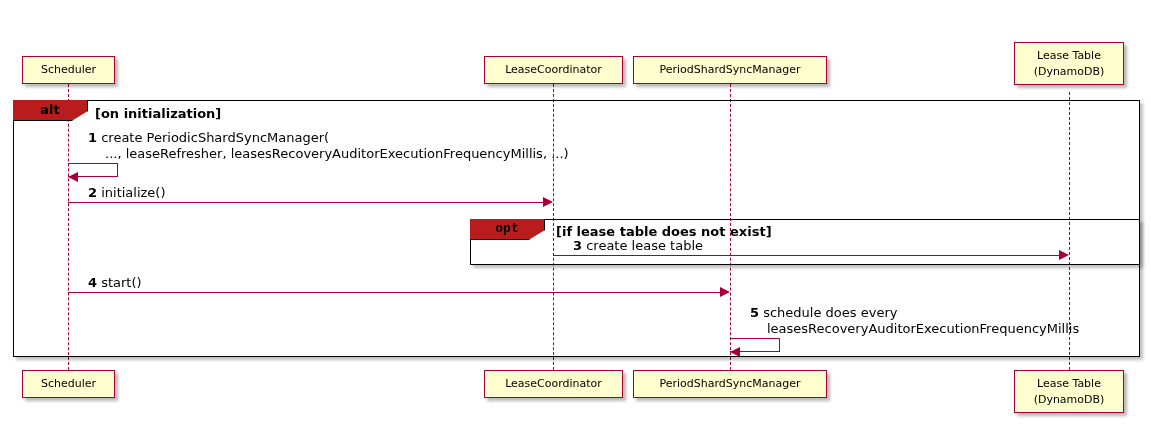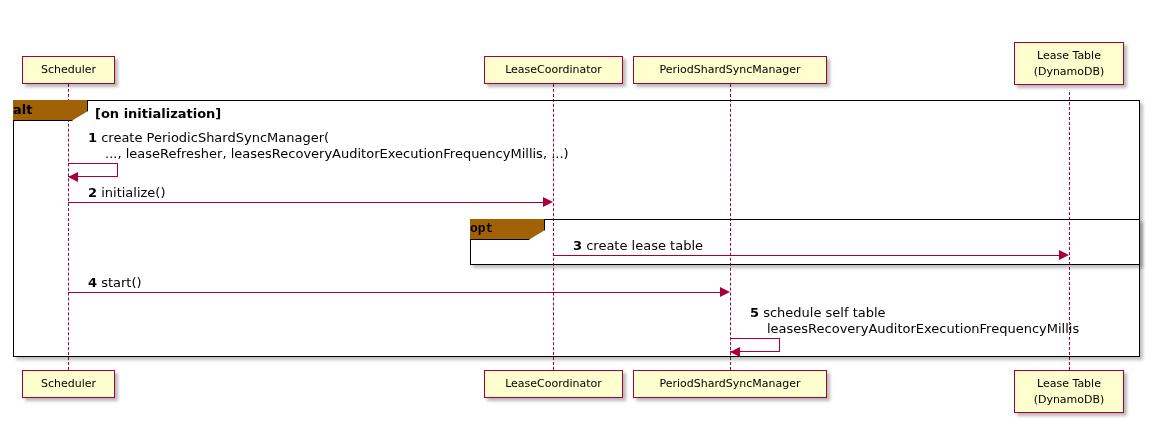--- a/index.html
+++ b/index.html
@@ -55,27 +55,28 @@
   .frame {
     position: absolute;
     box-sizing: border-box;
     border: 1.5px solid #000000;
     background: transparent;
     box-shadow: 3px 3px 3px rgba(0,0,0,0.25);
   }
   .frame-tab {
     position: absolute;
     box-sizing: border-box;
-    background: #a16207;
+    background: #b91c1c;
     border-right: 1.5px solid #000000;
     border-bottom: 1.5px solid #000000;
     height: 21px;
     font-size: 13px;
     font-weight: bold;
     color: #000000;
+    text-align: center;
     line-height: 20px;
     clip-path: polygon(0 0, 100% 0, 100% 52%, 78% 100%, 0 100%);
   }
   .frame-guard {
     position: absolute;
     font-size: 13px;
     font-weight: bold;
     color: #000000;
     white-space: nowrap;
   }
@@ -145,20 +146,21 @@
     <span class="pline">Lease Table</span>
     <span class="pline">(DynamoDB)</span>
   </div>
 
   <div class="frame" style="left:13px; top:100px; width:1127px; height:257px;"></div>
   <div class="frame-tab" style="left:13px; top:100px; width:75px;">alt</div>
   <div class="frame-guard" style="left:95px; top:106px;">[on initialization]</div>
 
   <div class="frame" style="left:470px; top:219px; width:670px; height:46px;"></div>
   <div class="frame-tab" style="left:470px; top:219px; width:75px;font-family:Liberation Mono, monospace;">opt</div>
+  <div class="frame-guard" style="left:556px; top:224px;">[if lease table does not exist]</div>
 
   <div class="msg-label" style="left:72px; top:130px;">
     <span class="msg-num">1</span>
     <span>create PeriodicShardSyncManager(</span>
   </div>
   <div class="msg-label" style="left:89px; top:146px;">
     <span>..., leaseRefresher, leasesRecoveryAuditorExecutionFrequencyMillis, ...)</span>
   </div>
   <div class="selfloop" style="left:68px; top:163px; width:50px; height:14px;"></div>
   <div class="msg-arrow left" style="left:68px; top:172px;"></div>
@@ -179,21 +181,21 @@
 
   <div class="msg-label" style="left:72px; top:275px;">
     <span class="msg-num">4</span>
     <span>start()</span>
   </div>
   <div class="msg-line" style="left:68px; top:292px; width:652px;"></div>
   <div class="msg-arrow right" style="left:720px; top:287px;"></div>
 
   <div class="msg-label" style="left:734px; top:305px;">
     <span class="msg-num">5</span>
-    <span>schedule self table</span>
+    <span>schedule does every</span>
   </div>
   <div class="msg-label" style="left:751px; top:321px;">
     <span>leasesRecoveryAuditorExecutionFrequencyMillis</span>
   </div>
   <div class="selfloop" style="left:730px; top:338px; width:50px; height:14px;"></div>
   <div class="msg-arrow left" style="left:730px; top:347px;"></div>
 
   <div class="participant" style="left:22px; top:370px; width:93px; height:28px;">
     <span class="pline">Scheduler</span>
   </div>

